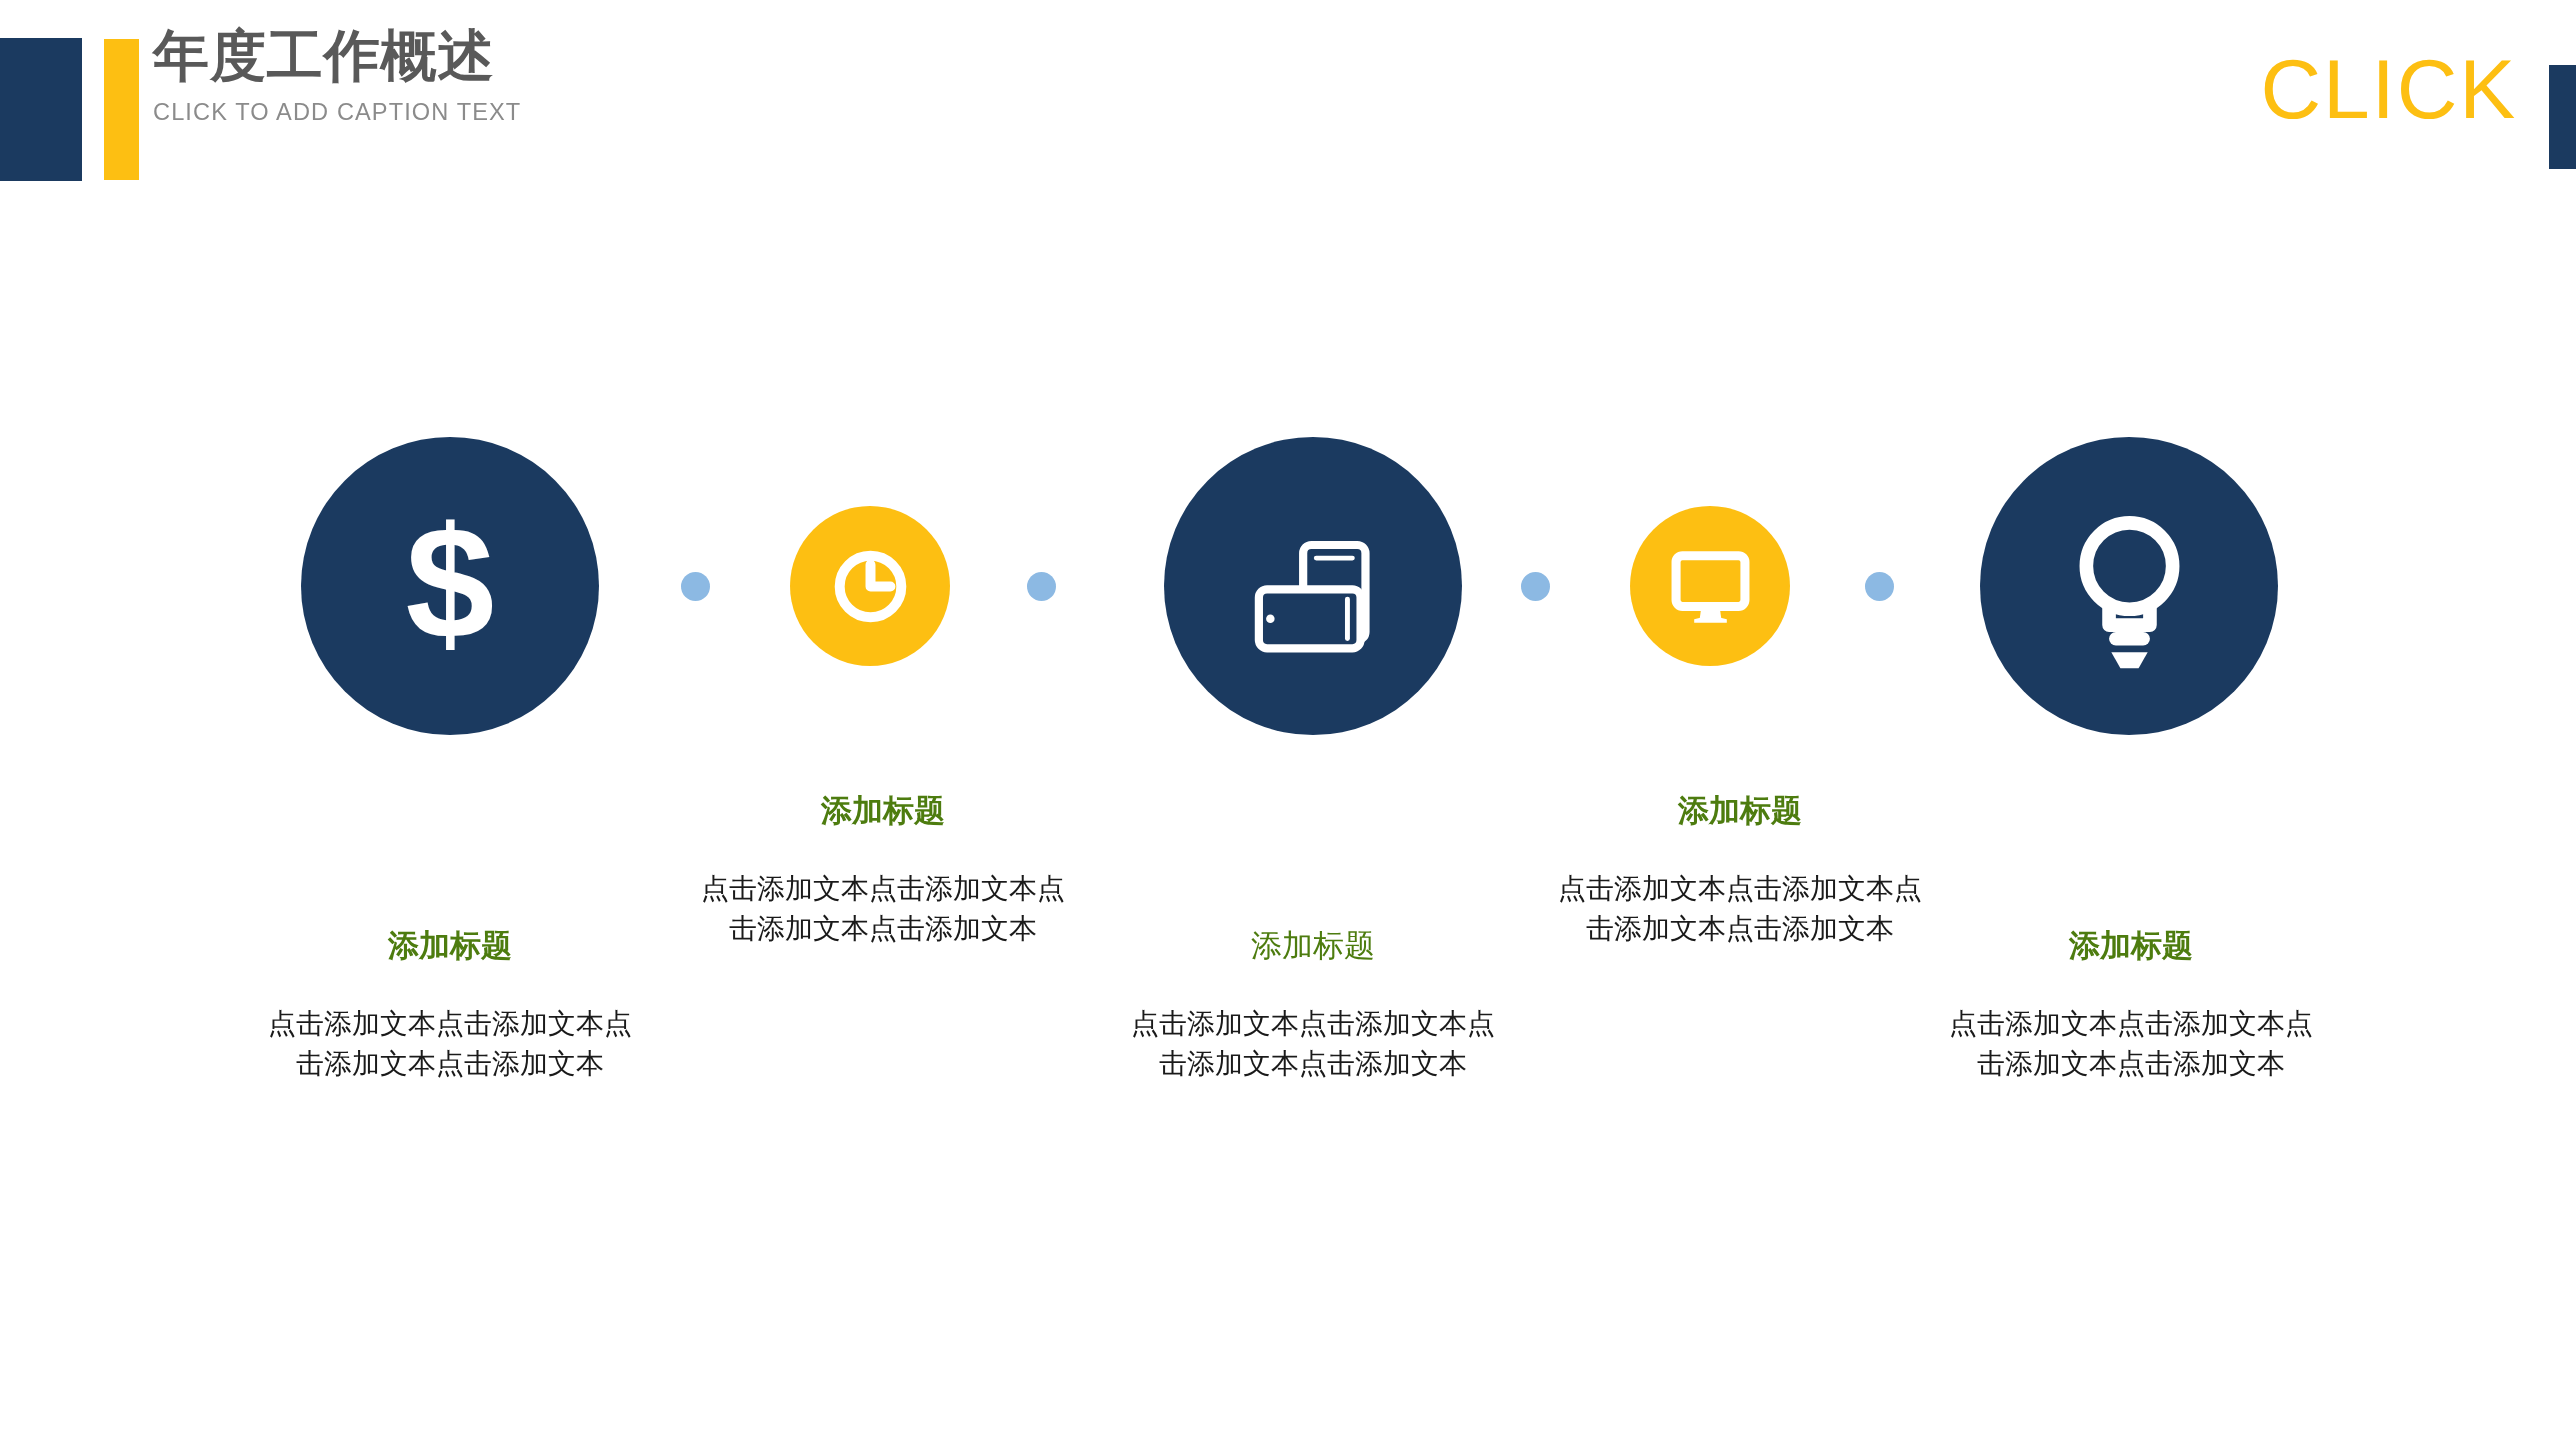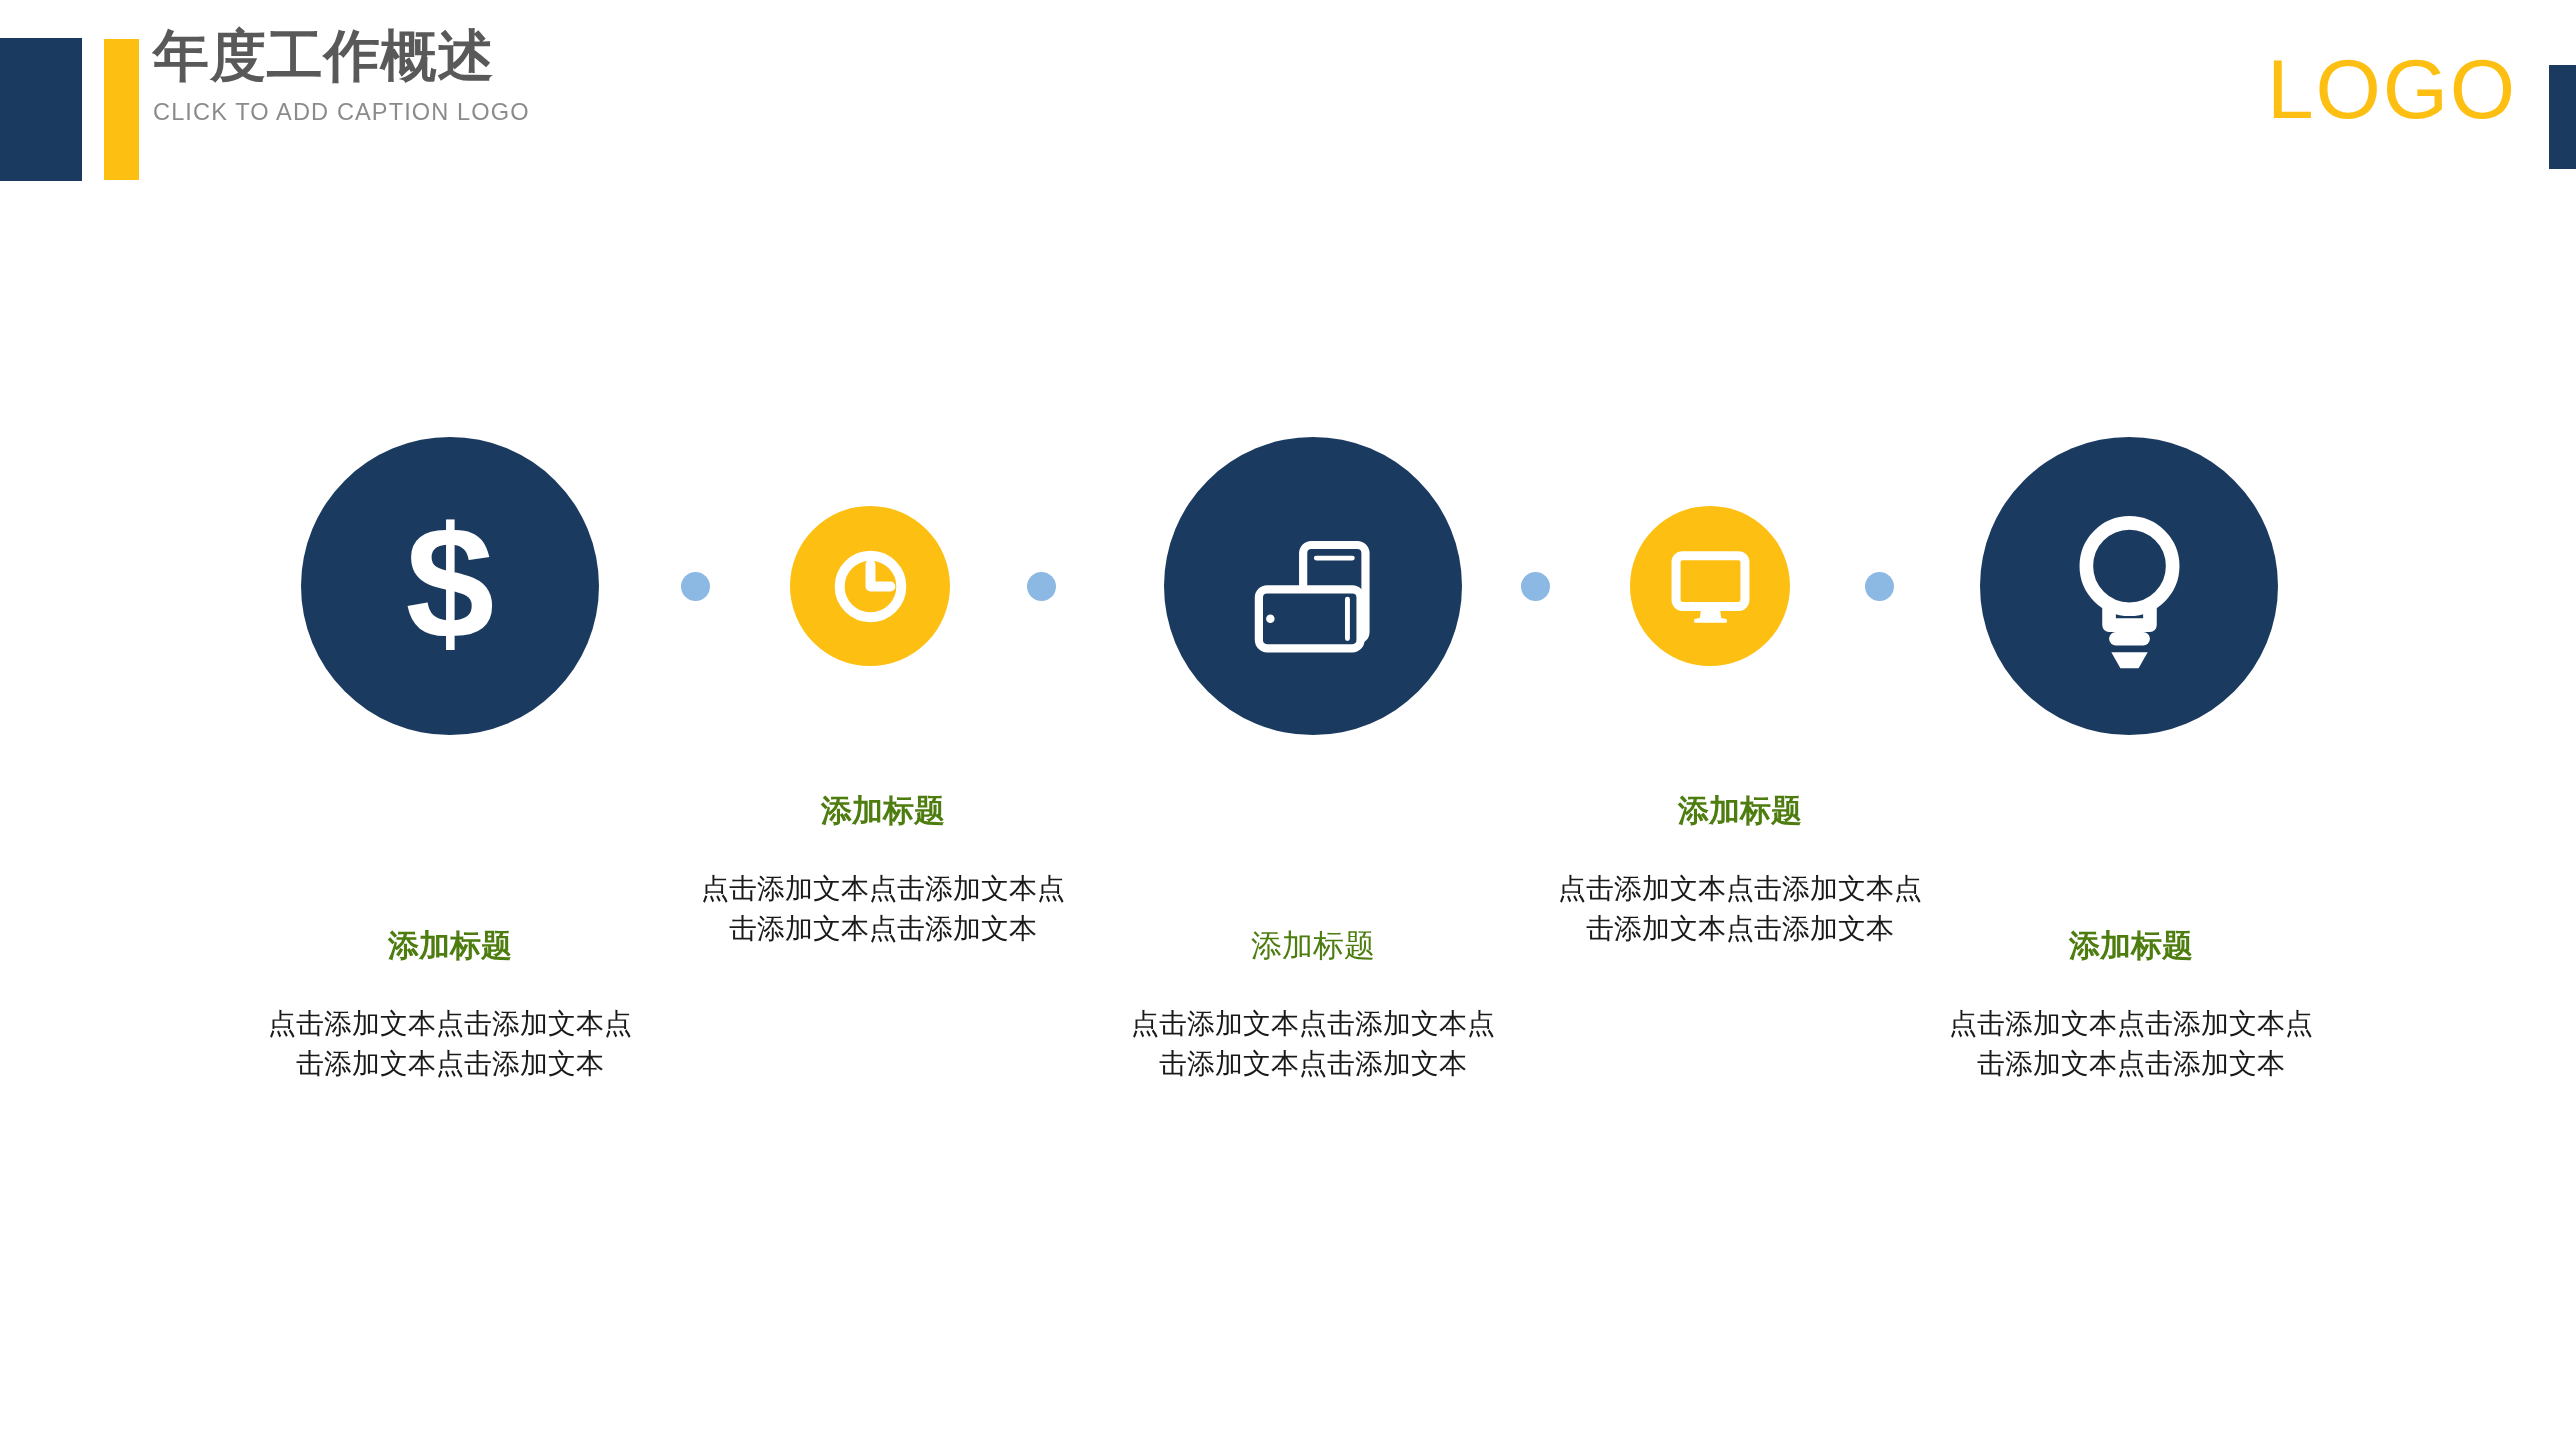--- a/index.html
+++ b/index.html
@@ -146,24 +146,24 @@
 </head>
 <body>
 
 <div id="slide">
 
   <div class="hdr-block-navy"></div>
   <div class="hdr-bar-yellow"></div>
 
   <div class="hdr-text">
     <div class="hdr-title">年度工作概述</div>
-    <div class="hdr-caption">CLICK TO ADD CAPTION LOGO</div>
-  </div>
-
-  <div class="hdr-logo">LOGO</div>
+    <div class="hdr-caption">CLICK TO ADD CAPTION TEXT</div>
+  </div>
+
+  <div class="hdr-logo">CLICK</div>
   <div class="hdr-block-right"></div>
 
   <div class="circle circle-lg c1">
     <span>
       <svg width="136" height="164" viewBox="0 0 60 76">
         <text x="30" y="62" text-anchor="middle" fill="#ffffff" font-family="Liberation Sans, sans-serif" font-size="74" font-weight="bold">$</text>
       </svg>
     </span>
   </div>
 

